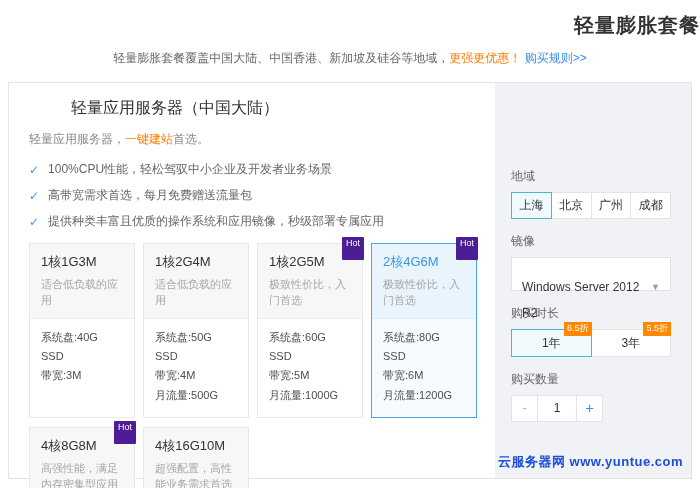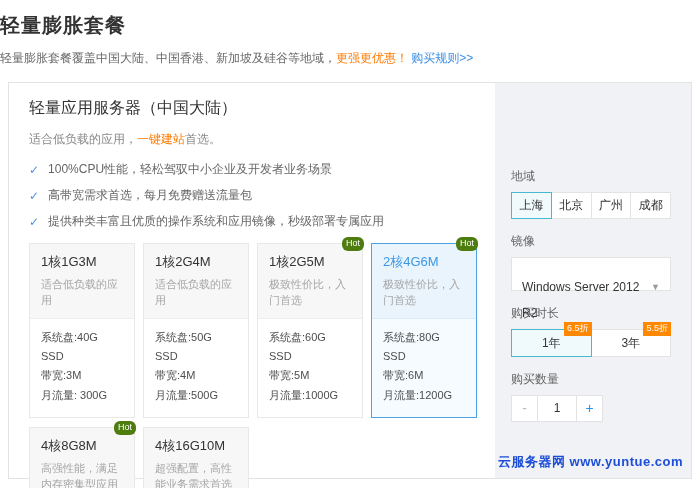--- a/index.html
+++ b/index.html
@@ -1,36 +1,36 @@
 <!DOCTYPE html>
 <html><head>
 <meta charset="utf-8">
 <style>
   * { margin: 0; padding: 0; box-sizing: border-box; }
   html, body { width: 700px; height: 488px; background: #fff; overflow: hidden; }
   body { font-family: "Liberation Sans", "DejaVu Sans", sans-serif; color: #333; }
 
   .page-title {
-    text-align: left; font-size: 20px; font-weight: bold; color: #333;
+    text-align: right; font-size: 20px; font-weight: bold; color: #333;
     padding-top: 12px; letter-spacing: 1px;
   }
   .page-subtitle {
-    font-size: 12px; color: #666; margin-top: 11px;
+    text-align: center; font-size: 12px; color: #666; margin-top: 11px;
   }
   .page-subtitle .promo { color: #ff7a00; }
   .page-subtitle .rules { color: #3a8ee6; cursor: pointer; }
 
   .main-box {
     margin: 15px 8px 0 8px; height: 397px;
     border: 1px solid #e3e3e3; display: flex; background: #fff;
   }
 
   
   .left-panel { flex: 1; padding: 15px 18px 0 20px; position: relative; }
-  .lp-title { font-size: 16px; color: #333; font-weight: 500; }
+  .lp-title { font-size: 16px; color: #333; font-weight: 500; margin-left: 42px; }
   .lp-tagline { font-size: 12px; color: #888; margin-top: 12px; }
   .lp-tagline .hl { color: #ff7a00; }
   .features { margin-top: 13px; list-style: none; }
   .features li { font-size: 12px; color: #666; margin-bottom: 9px; display: flex; align-items: center; }
   .features .tick { color: #4a90e2; font-size: 12px; font-weight: bold; margin-right: 9px; }
 
   .plan-grid {
     margin-top: 13px; display: grid;
     grid-template-columns: repeat(4, 1fr); gap: 9px 8px;
   }
@@ -41,22 +41,22 @@
   .plan-name { font-size: 13px; color: #333; }
   .plan-desc { font-size: 11px; color: #a6a6a6; margin-top: 6px; line-height: 1.45; }
   .plan-specs { padding: 9px 11px 12px 11px; border-top: 1px solid #eee; }
   .plan-specs div { font-size: 11px; color: #4d4d4d; line-height: 1.75; }
   .plan-card.selected { border-color: #4da3e8; }
   .plan-card.selected .plan-top { background: #e9f4fc; }
   .plan-card.selected .plan-specs { background: #f5fbff; border-top-color: #d8ecfa; }
   .plan-card.selected .plan-name { color: #3b97e4; }
   .hot-badge {
     position: absolute; top: -7px; right: -2px;
-    background: #4d7c0f; color: #fff; font-size: 9px; line-height: 1;
-    padding: 2px 4px 3px 4px; border-radius: 6px; display: none;
+    background: #4c1d95; color: #fff; font-size: 9px; line-height: 1;
+    padding: 2px 4px 12px 4px; border-radius: 1px; display: none;
   }
   .plan-card.hot .hot-badge { display: block; }
 
   
   .config-panel {
     width: 196px; background: #f0f2f5; padding: 85px 20px 0 16px; position: relative;
   }
   .cfg-label { font-size: 12px; color: #666; margin-bottom: 7px; }
 
   .seg-group { display: flex; margin-bottom: 14px; }
@@ -113,21 +113,21 @@
 </head>
 <body>
 
 <div class="page-title">轻量膨胀套餐</div>
 <div class="page-subtitle"><span>轻量膨胀套餐覆盖中国大陆、中国香港、新加坡及硅谷等地域，</span><span class="promo">更强更优惠！</span> <span class="rules">购买规则&gt;&gt;</span></div>
 
 <div class="main-box">
 
   <div class="left-panel">
     <div class="lp-title">轻量应用服务器（中国大陆）</div>
-    <div class="lp-tagline"><span>适合低负载的应用，</span><span class="hl">一键建站</span><span>首选。</span></div>
+    <div class="lp-tagline"><span>轻量应用服务器，</span><span class="hl">一键建站</span><span>首选。</span></div>
     <ul class="features">
       <li>
           <span class="tick">✓</span>
           <span>100%CPU性能，轻松驾驭中小企业及开发者业务场景</span>
         </li>
       <li>
           <span class="tick">✓</span>
           <span>高带宽需求首选，每月免费赠送流量包</span>
         </li>
       <li>
@@ -140,21 +140,20 @@
 
       <div class="plan-card">
 
         <div class="plan-top">
           <div class="plan-name">1核1G3M</div>
           <div class="plan-desc">适合低负载的应用</div>
         </div>
         <div class="plan-specs">
           <div>系统盘:40G SSD</div>
           <div>带宽:3M</div>
-          <div>月流量: 300G</div>
         </div>
       </div>
 
       <div class="plan-card">
 
         <div class="plan-top">
           <div class="plan-name">1核2G4M</div>
           <div class="plan-desc">适合低负载的应用</div>
         </div>
         <div class="plan-specs">

